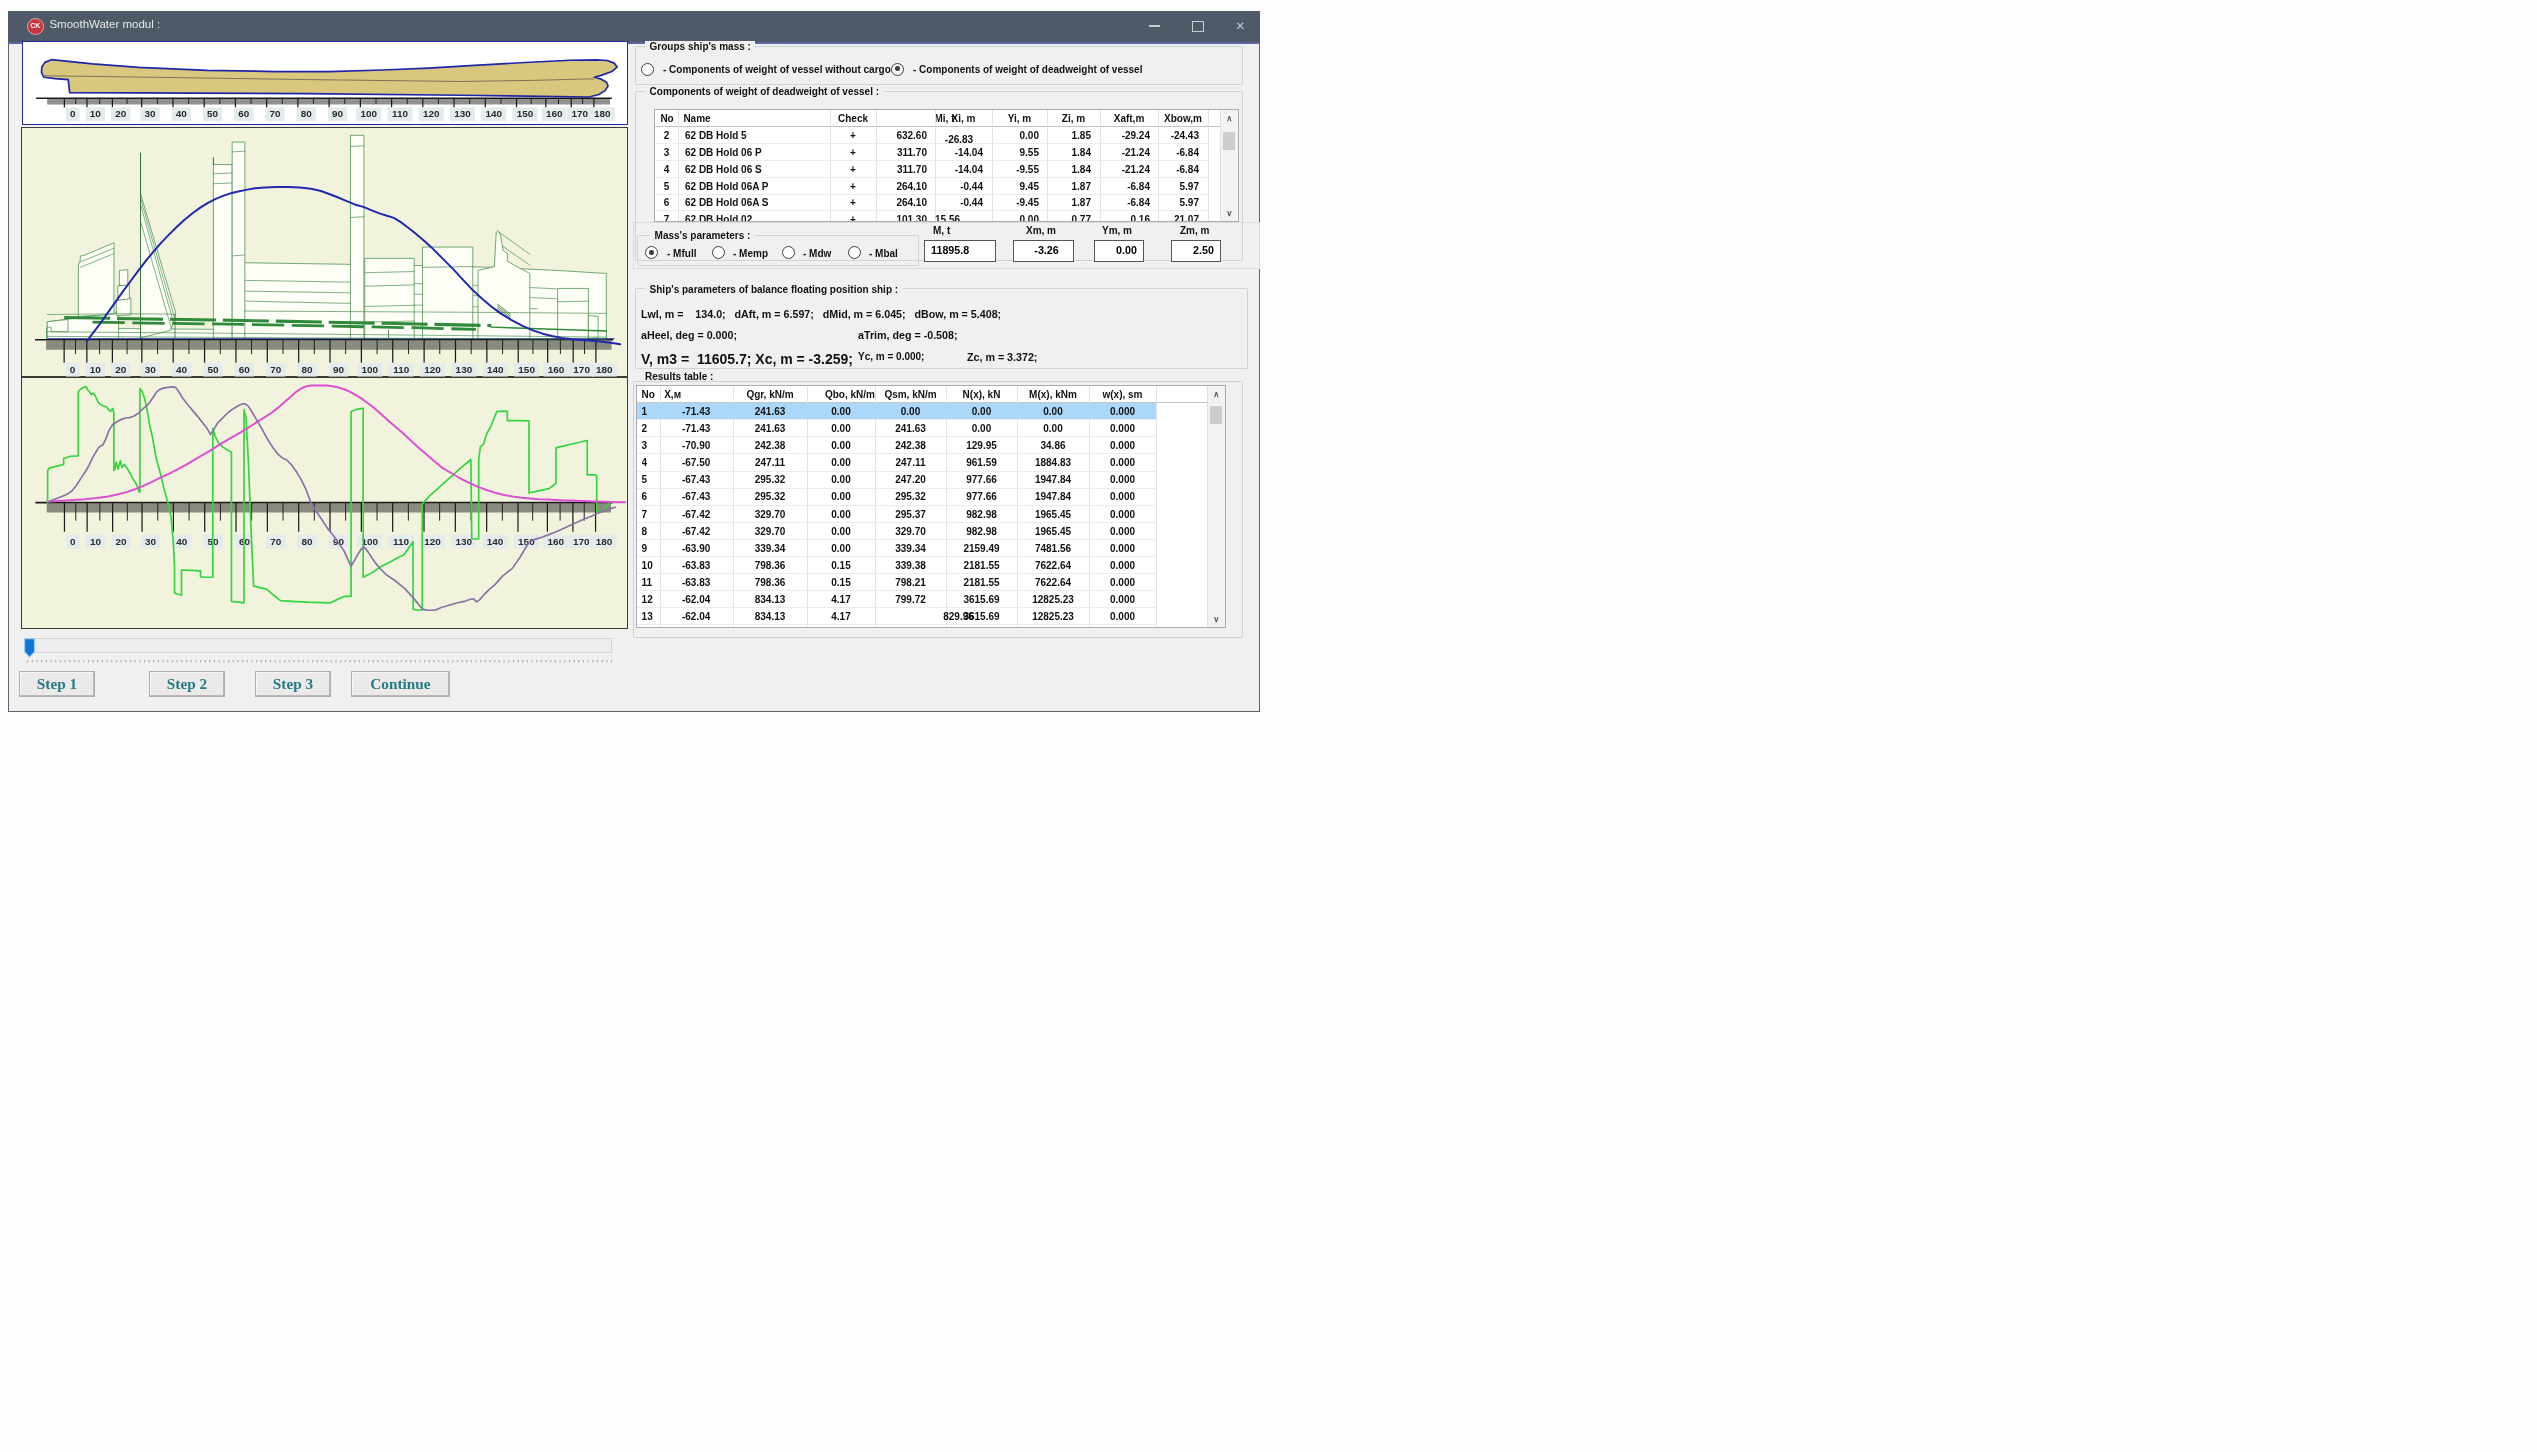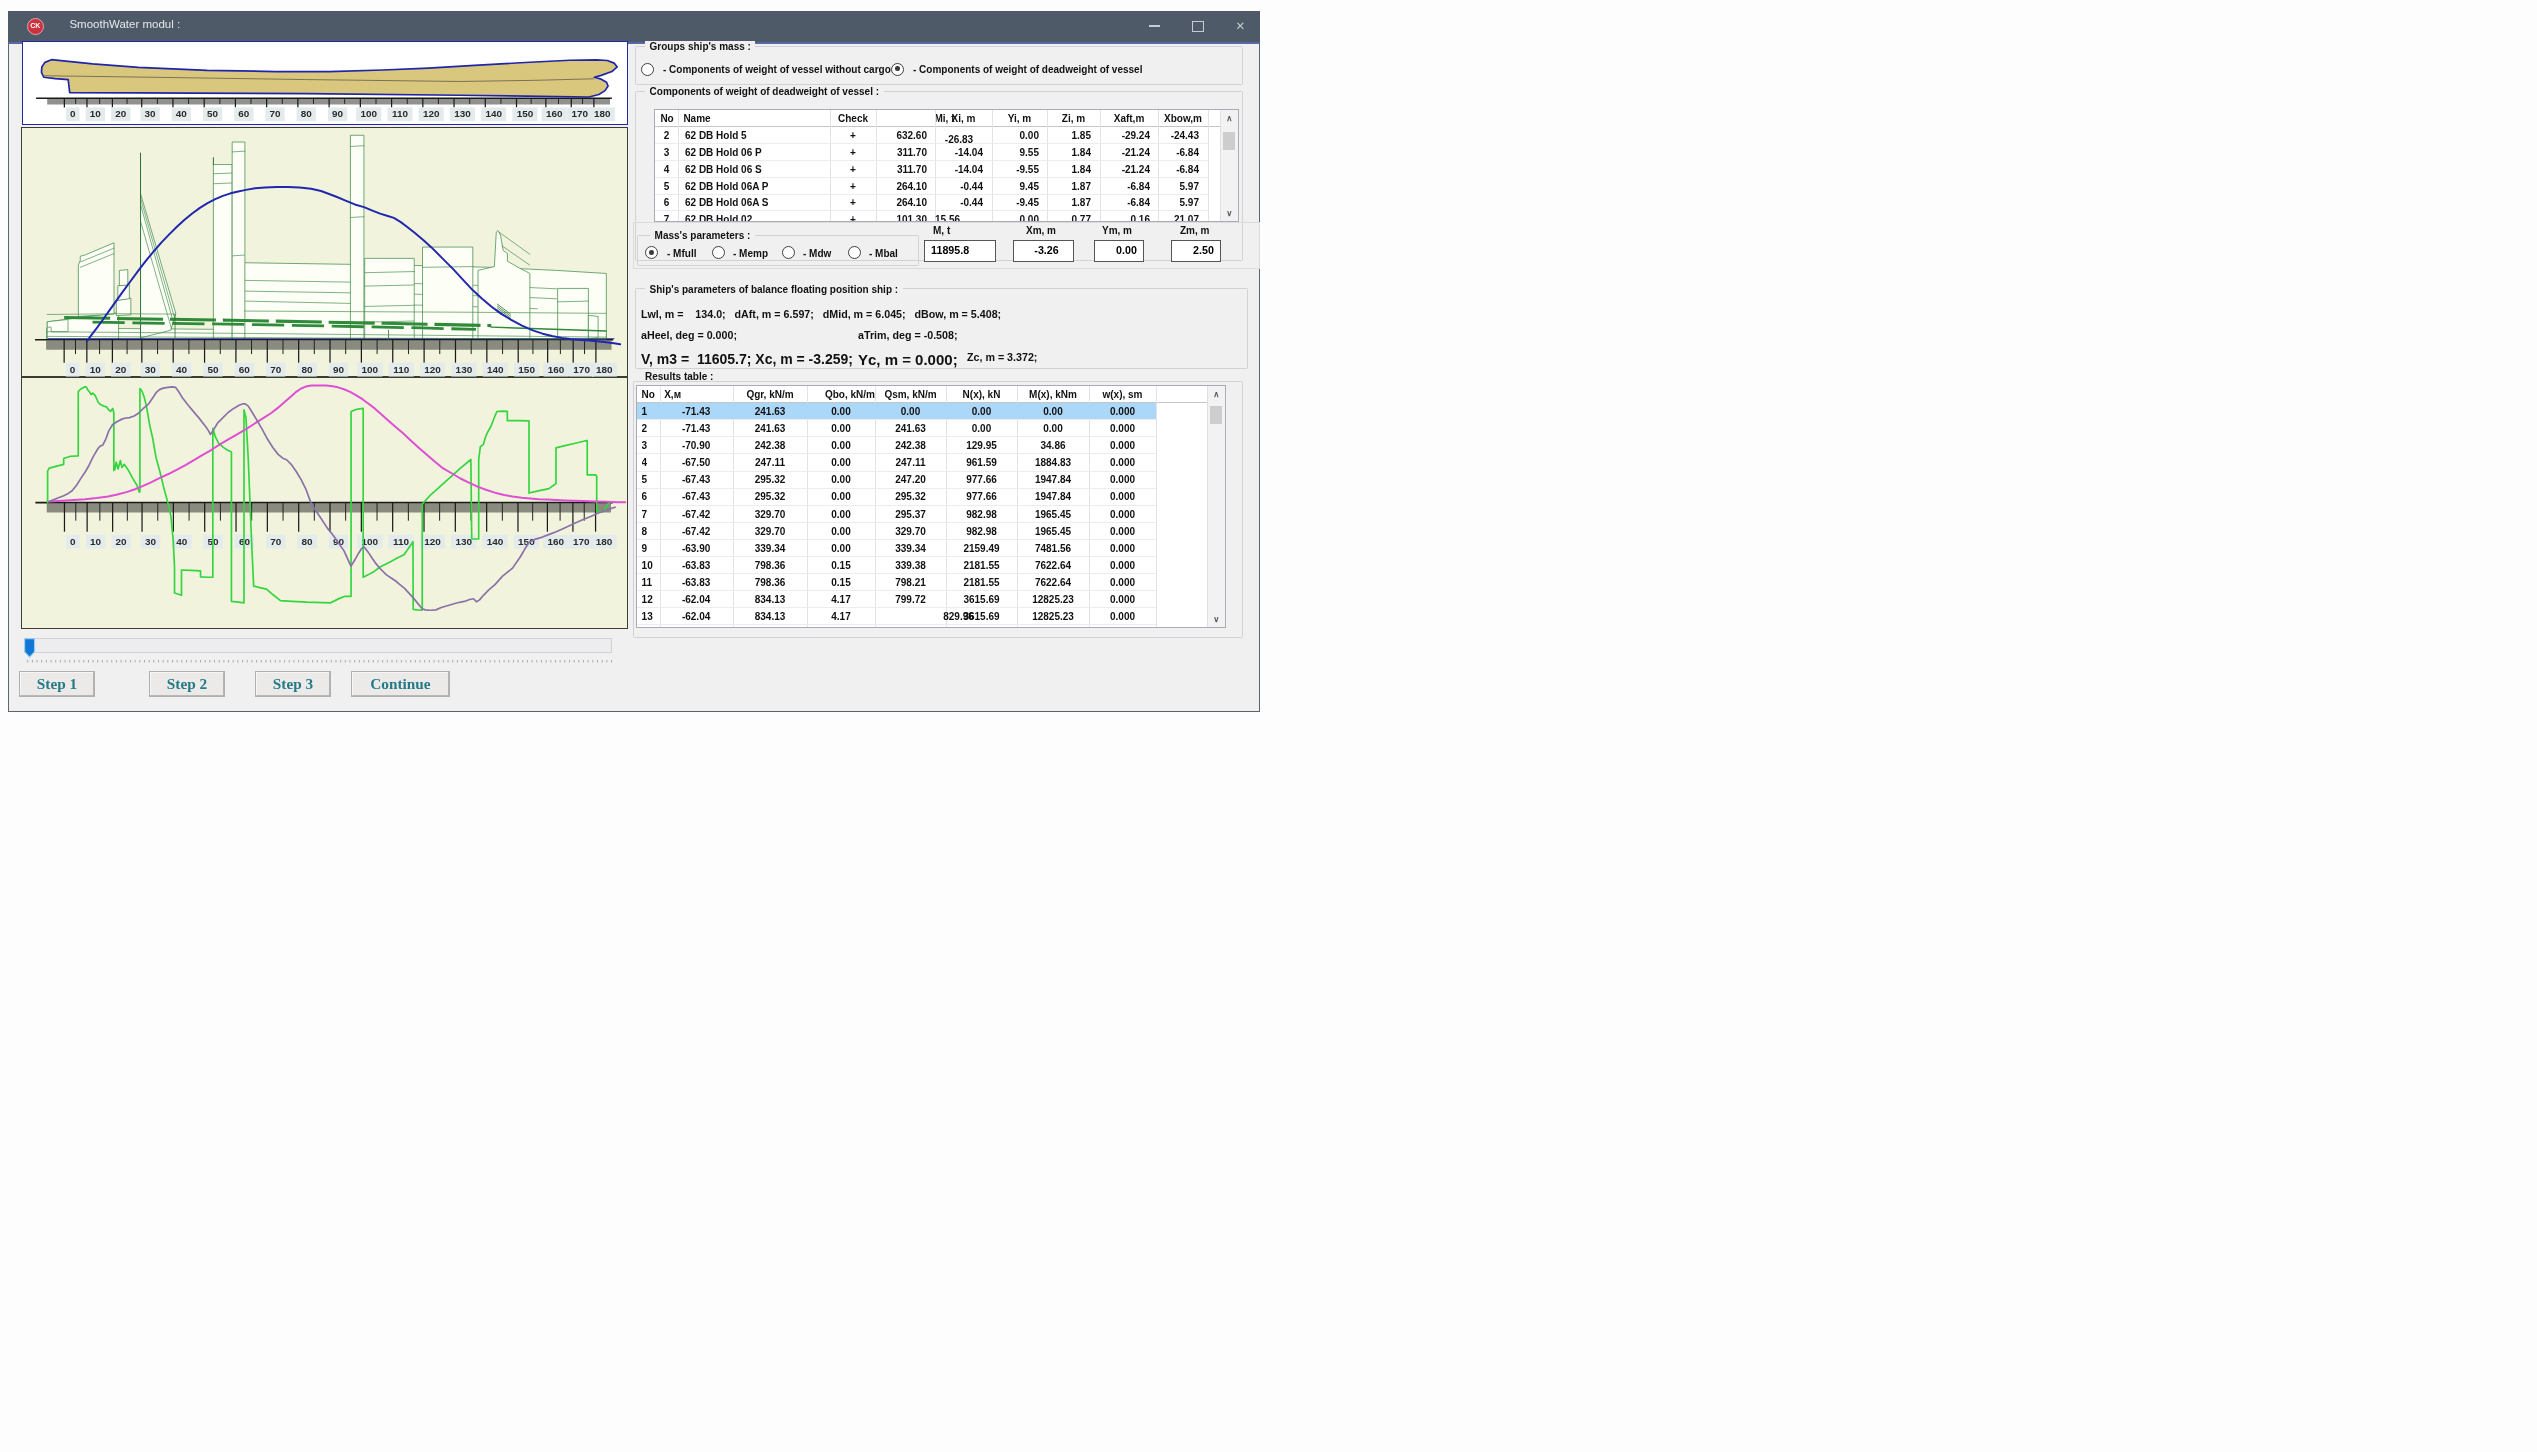--- a/index.html
+++ b/index.html
@@ -4,21 +4,21 @@
 * { margin:0; padding:0; box-sizing:content-box; }
 body { width:1269px; height:726px; background:#fdfdfd; font-family:"Liberation Sans",sans-serif; overflow:hidden; position:relative; }
 .lbl { position:absolute; font-size:10px; font-weight:bold; color:#111; white-space:nowrap; }
 svg text { font-family:"Liberation Sans",sans-serif; }
 </style></head><body>
 <div style="position:absolute;left:8.4px;top:10.7px;width:1252px;height:701px;background:#f0f0f0;border:0.8px solid #5a646e;box-sizing:border-box;">
 </div>
 
 <div style="position:absolute;left:8.4px;top:10.7px;width:1252px;height:31px;background:#4e5a67;">
   <div style="position:absolute;left:18.4px;top:7px;width:17px;height:17px;border-radius:50%;background:#c9323e;border:1.5px solid #dfa9ad;box-sizing:border-box;color:#fff;font-size:7px;font-weight:bold;text-align:center;line-height:14.6px;">CK</div>
-  <div style="position:absolute;left:41px;top:7.7px;color:#e6e8ea;font-size:11.5px;margin-left:20px;">SmoothWater modul :</div>
+  <div style="position:absolute;left:41px;top:7.7px;color:#e6e8ea;font-size:11.5px;">SmoothWater modul :</div>
   <div style="position:absolute;left:1141px;top:14.6px;width:10.7px;height:1.9px;background:#c8ccd0;"></div>
   <div style="position:absolute;left:1184px;top:10px;width:9.2px;height:9.2px;border:1.5px solid #c8ccd0;"></div>
   <div style="position:absolute;left:1225px;top:8.4px;width:14px;height:14px;color:#c8ccd0;font-size:11.5px;line-height:14px;text-align:center;">✕</div>
 </div>
 <div style="position:absolute;left:8.4px;top:42px;width:1252px;height:1.5px;background:#5a66a6;"></div>
 
 <div style="position:absolute;left:21.5px;top:41px;width:606px;height:84px;background:#ffffff;border:1.5px solid #2028a8;box-sizing:border-box;">
 <svg width="606" height="84" viewBox="0 0 790 110" style="position:absolute;left:-1.5px;top:-1.5px;">
 <polygon points="38.0,24.5 92.0,30.0 152.0,34.5 242.0,38.5 332.0,40.0 402.0,40.0 472.0,38.0 532.0,35.5 592.0,32.0 652.0,28.5 717.0,25.2 752.0,24.8 766.0,25.5 775.0,29.0 779.0,34.0 772.0,40.0 758.0,45.0 749.0,47.5 758.0,50.0 765.0,54.0 767.0,59.0 763.0,65.0 755.0,70.0 742.0,73.3 572.0,71.0 372.0,69.0 222.0,68.3 152.0,67.9 62.0,67.6 60.0,50.5 43.0,49.2 28.0,47.5 25.0,41.0 25.5,34.0 29.5,28.0 38.0,24.5" fill="#d9c77e" stroke="#1f25a8" stroke-width="2.2" stroke-linejoin="round"></polygon>
 <polyline points="28.0,45.5 172.0,47.5 372.0,50.5 572.0,53.0 672.0,51.5 748.0,49.5" fill="none" stroke="#6b6152" stroke-width="1.1" stroke-linejoin="round" stroke-linecap="round"></polyline>
@@ -437,21 +437,21 @@
 <div class="lbl" style="left:1102px;top:225px;">Ym, m</div>
 <div style="position:absolute;left:1094px;top:240px;width:50px;height:21.5px;background:#fff;border:1.2px solid #555;box-sizing:border-box;line-height:19px;padding-right:6.1px;text-align:right;font-size:10.7px;font-weight:bold;">0.00</div>
 <div class="lbl" style="left:1180px;top:225px;">Zm, m</div>
 <div style="position:absolute;left:1171px;top:240px;width:50px;height:21.5px;background:#fff;border:1.2px solid #555;box-sizing:border-box;line-height:19px;padding-right:6.1px;text-align:right;font-size:10.7px;font-weight:bold;">2.50</div>
 <div style="position:absolute;left:635px;top:288px;width:611px;height:79px;border:0.8px solid #d2d2d2;border-radius:1.5px;"></div>
 <div class="lbl" style="left:645px;top:284px;background:#f0f0f0;padding:0 4.6px;">Ship's parameters of balance floating position ship :</div>
 <div class="lbl" style="left:641px;top:308px;font-size:10.7px;">Lwl, m =&nbsp;&nbsp;&nbsp;&nbsp;134.0;&nbsp;&nbsp;&nbsp;dAft, m = 6.597;&nbsp;&nbsp;&nbsp;dMid, m = 6.045;&nbsp;&nbsp;&nbsp;dBow, m = 5.408;</div>
 <div class="lbl" style="left:641px;top:329px;font-size:10.7px;">aHeel, deg = 0.000;</div>
 <div class="lbl" style="left:858px;top:329px;font-size:10.7px;">aTrim, deg = -0.508;</div>
 <div class="lbl" style="left:641px;top:351px;font-size:14px;">V, m3 =&nbsp;&nbsp;11605.7; Xc, m = -3.259;</div>
-<div class="lbl" style="left:858px;top:351px;font-size:15px;">Yc, m = 0.000;</div>
+<div class="lbl" style="left:858px;top:351px;font-size:10px;">Yc, m = 0.000;</div>
 <div class="lbl" style="left:967px;top:351px;font-size:10.7px;">Zc, m = 3.372;</div>
 <div style="position:absolute;left:633px;top:381px;width:608px;height:255px;border:0.8px solid #d2d2d2;border-radius:1.5px;"></div>
 <div class="lbl" style="left:645px;top:371px;">Results table :</div>
 <div style="position:absolute;left:636px;top:385px;width:588px;height:241px;background:#fff;border:0.8px solid #a7adb3;overflow:hidden;font-size:10px;font-weight:bold;color:#111;">
 <div style="position:absolute;left:0px;top:0;width:22.6px;height:17px;line-height:17px;padding-left:4.6px;text-align:left;overflow:hidden;white-space:nowrap;">No</div>
 <div style="position:absolute;left:22.6px;top:0;width:73px;height:17px;line-height:17px;padding-left:4.6px;text-align:left;overflow:hidden;white-space:nowrap;">X,м</div>
 <div style="position:absolute;left:96px;top:0;width:74px;height:17px;line-height:17px;text-align:center;overflow:hidden;white-space:nowrap;">Qgr, kN/m</div>
 <div style="position:absolute;left:170px;top:0;width:68px;height:28px;line-height:17px;text-align:right;overflow:hidden;white-space:nowrap;">Qbo, kN/m</div>
 <div style="position:absolute;left:238px;top:0;width:71px;height:17px;line-height:17px;text-align:center;overflow:hidden;white-space:nowrap;">Qsm, kN/m</div>
 <div style="position:absolute;left:309px;top:0;width:71px;height:17px;line-height:17px;text-align:center;overflow:hidden;white-space:nowrap;">N(x), kN</div>

